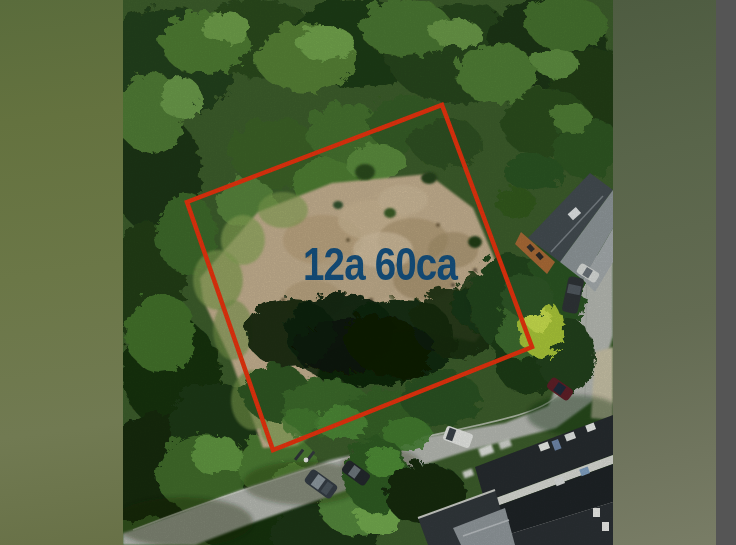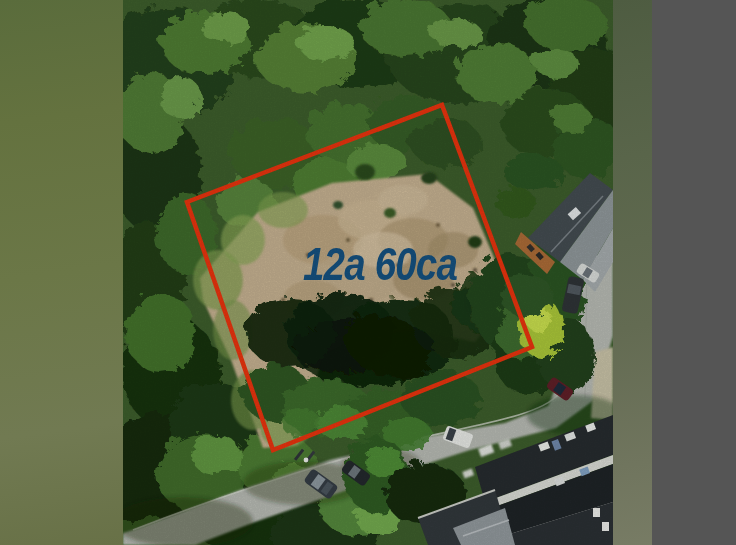--- a/index.html
+++ b/index.html
@@ -1,19 +1,18 @@
 <!DOCTYPE html>
 <html><head>
 <meta charset="utf-8">
 <style>
   html,body{margin:0;padding:0;background:#555;}
   .stage{
-    position:relative;width:652px;height:545px;overflow:hidden;
+    position:relative;width:716px;height:545px;overflow:hidden;
     font-family:"Liberation Sans",sans-serif;
-    font-style:italic;
   }
   
   .band{position:absolute;top:0;height:545px;}
   .band-left{
     left:0;width:123px;
     background:linear-gradient(172deg,#5a6c3c 0%,#64723f 22%,#6b7747 50%,#717a52 78%,#687147 100%);
   }
   .band-right{
     left:613px;width:123px;
     background:linear-gradient(168deg,#4e5c41 0%,#59654a 28%,#636b52 58%,#70755e 82%,#797d66 100%);

